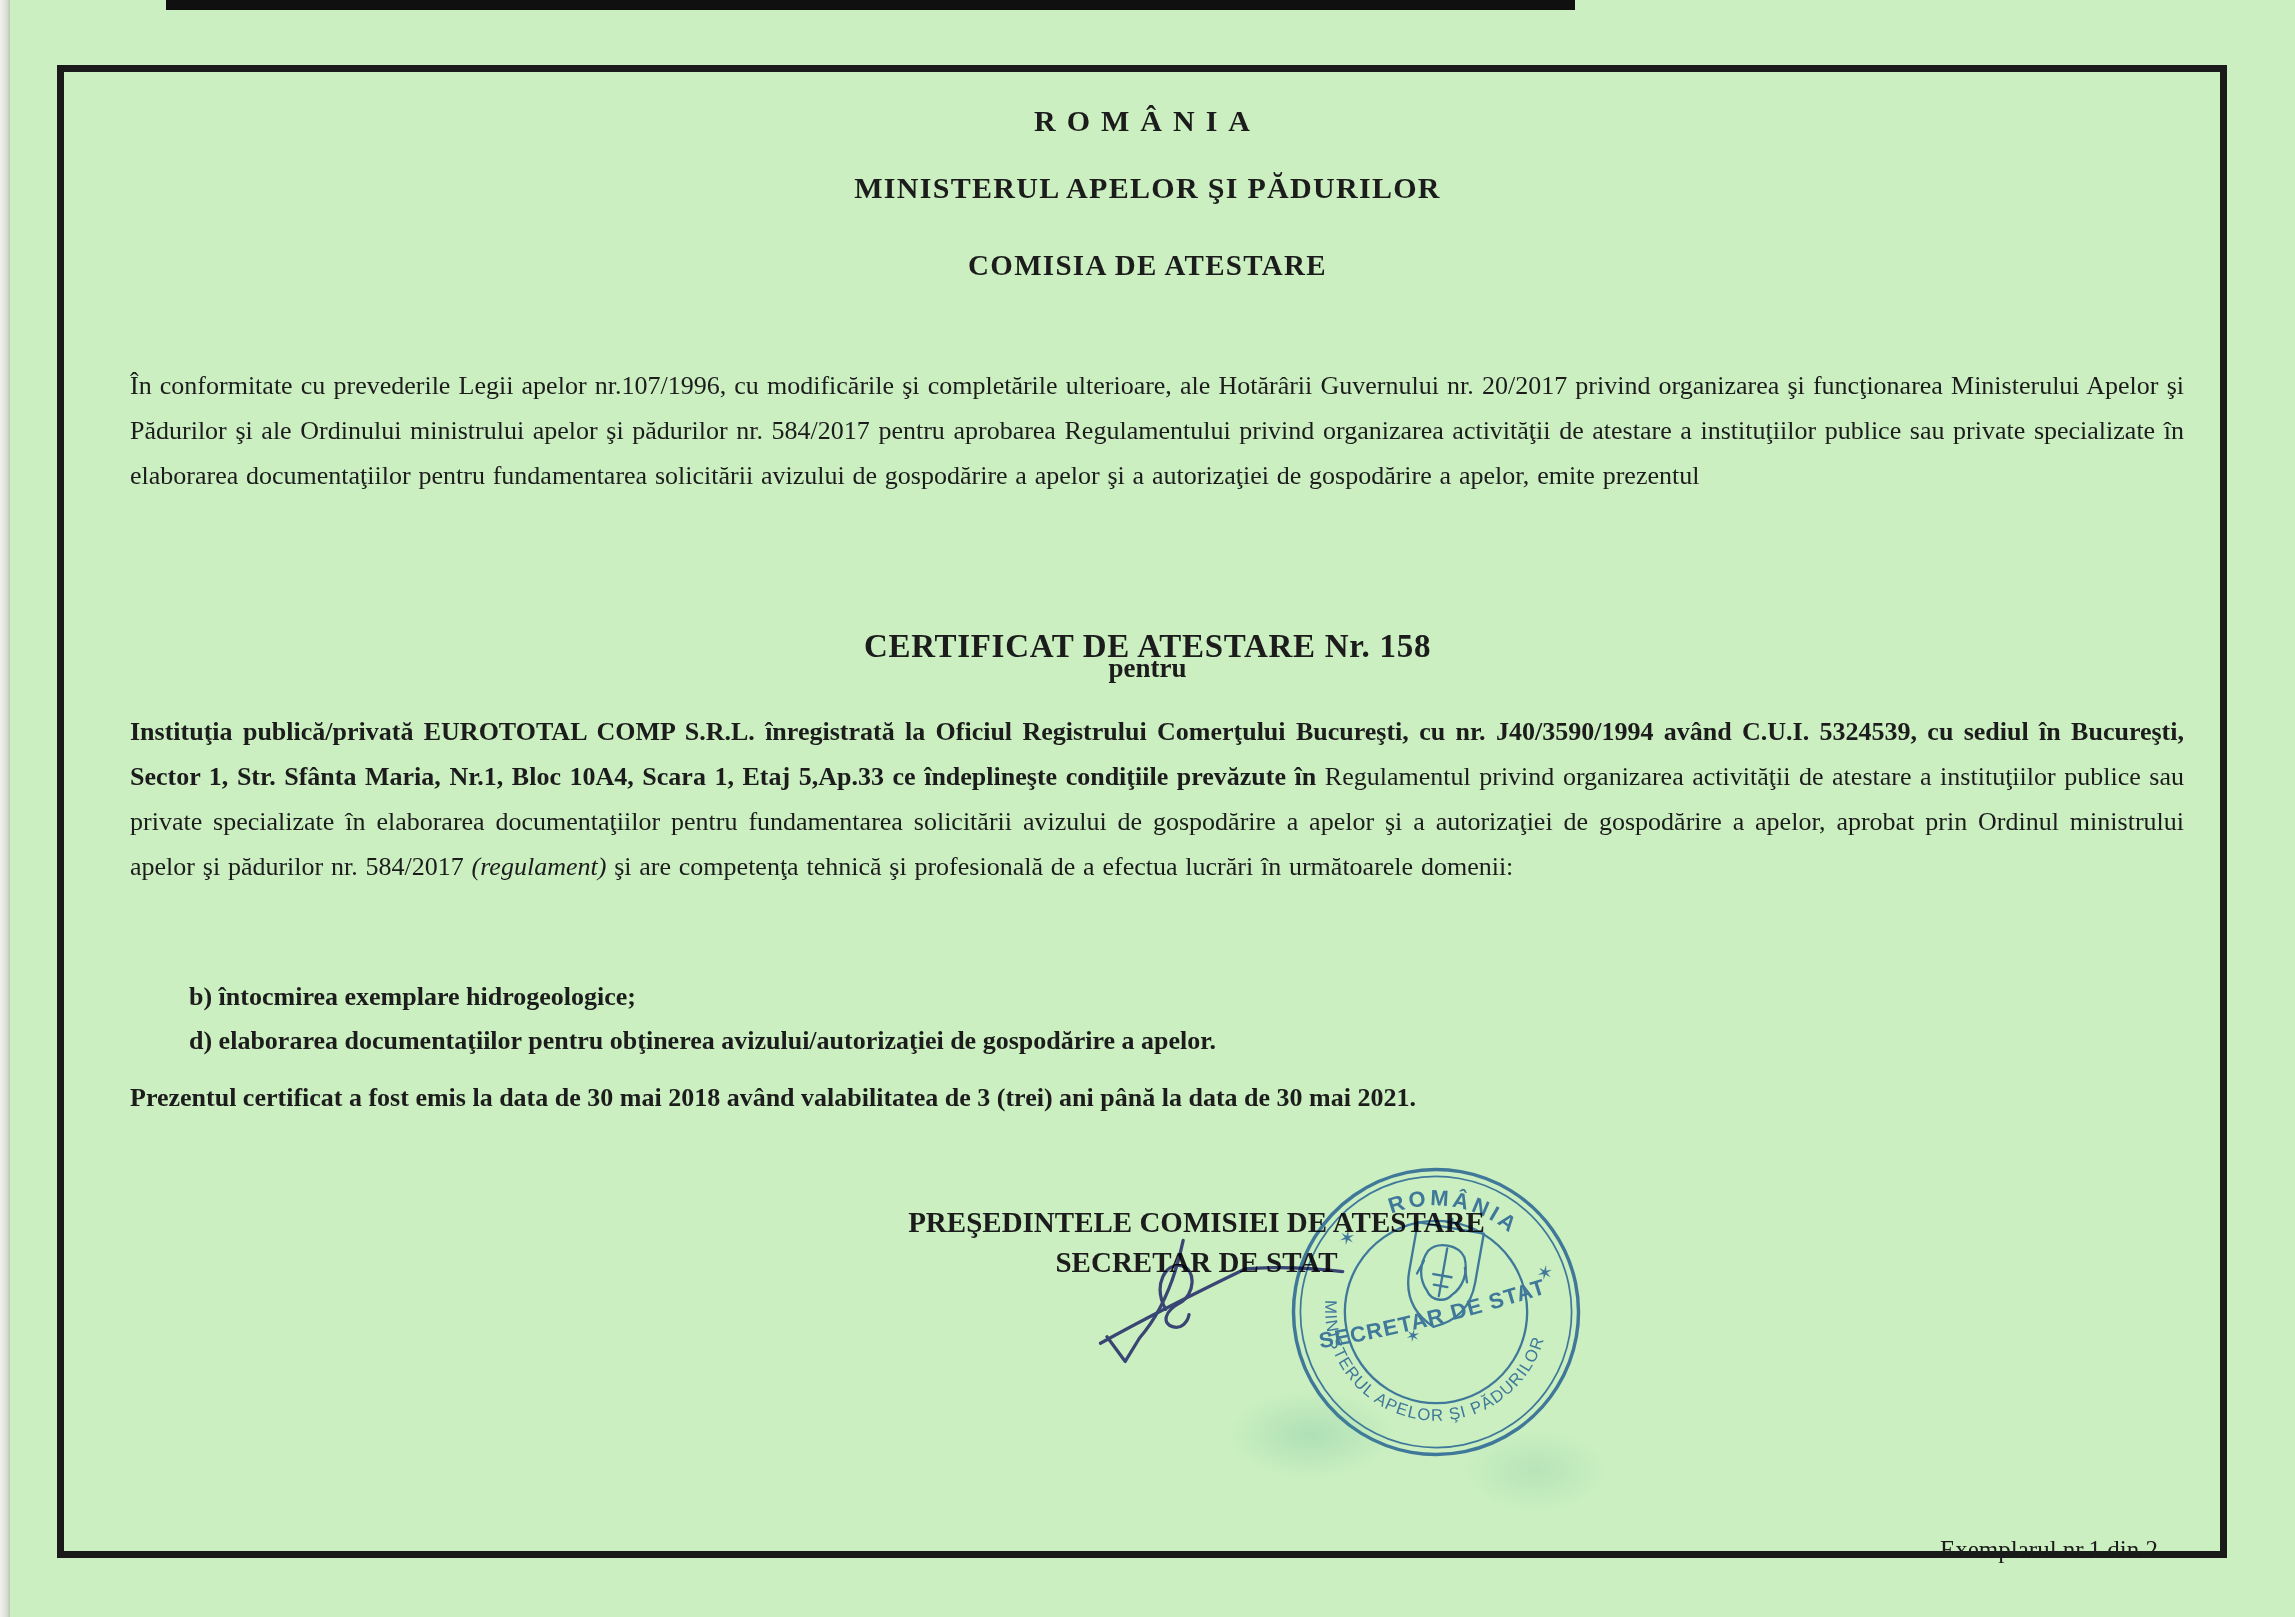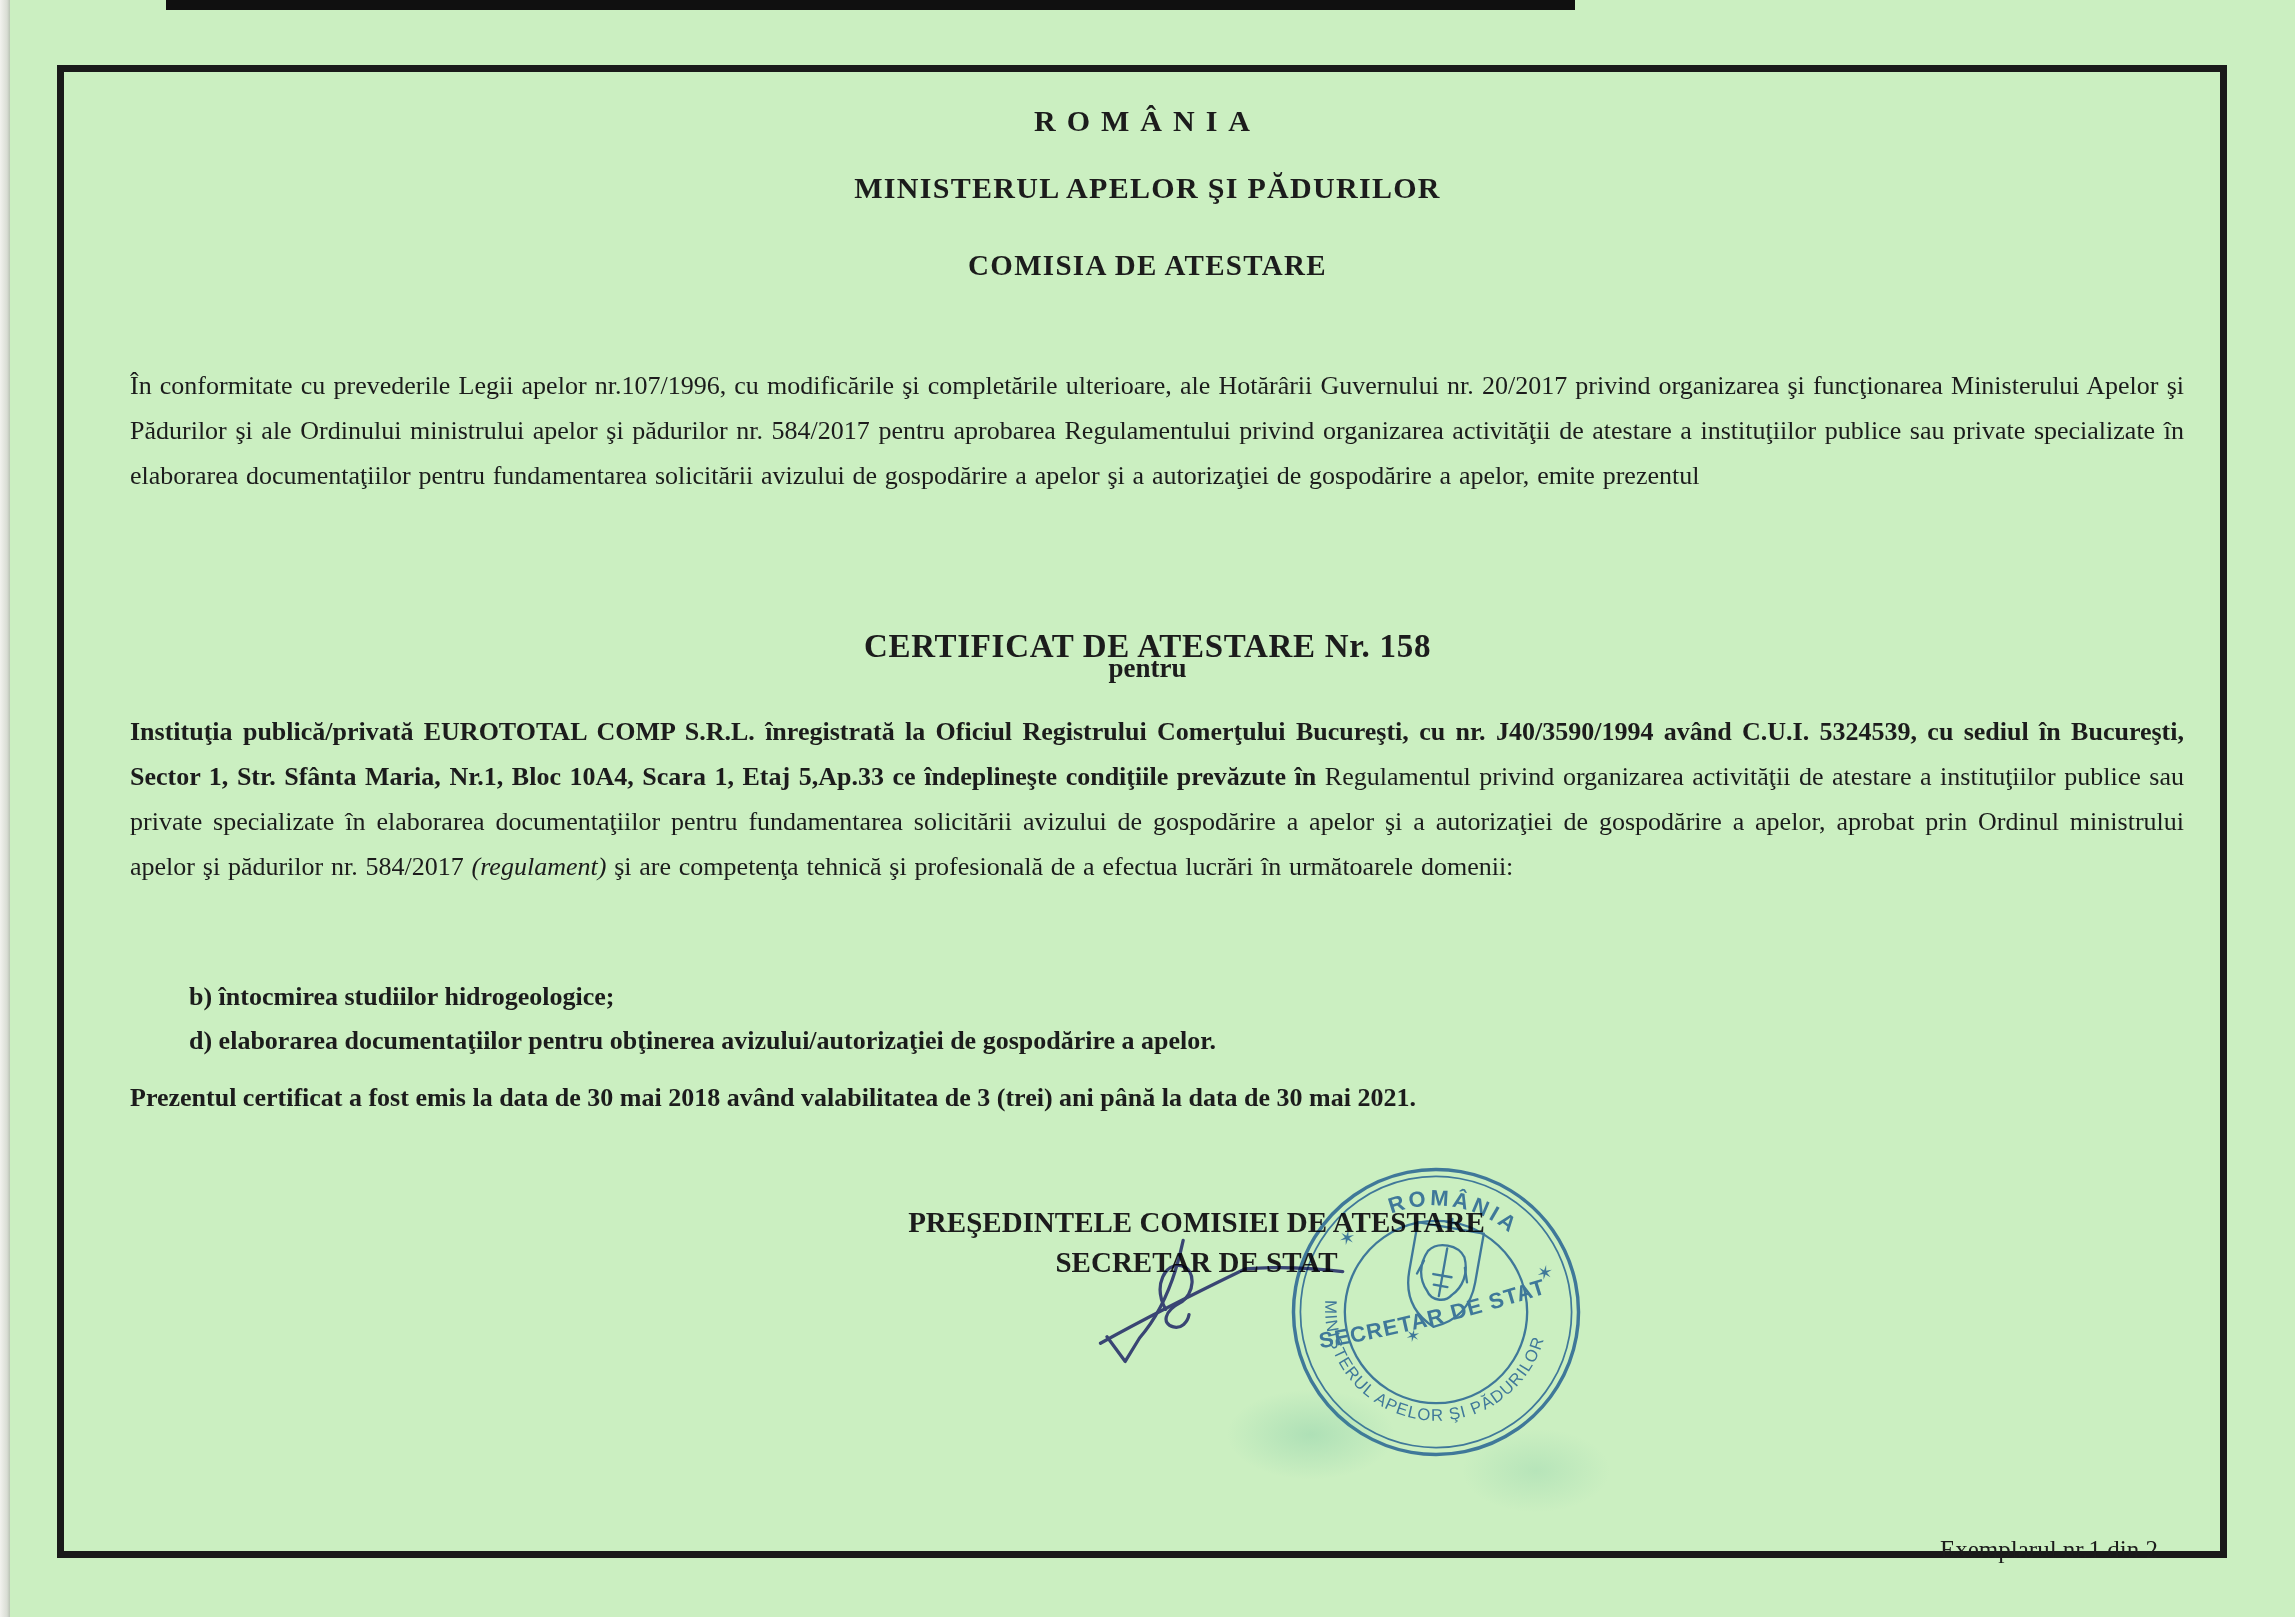--- a/index.html
+++ b/index.html
@@ -80,21 +80,21 @@
   <div class="centered commission">COMISIA DE ATESTARE</div>
 
   <p class="bodytext intro">În conformitate cu prevederile Legii apelor nr.107/1996, cu modificările şi completările ulterioare, ale Hotărârii Guvernului nr. 20/2017 privind organizarea şi funcţionarea Ministerului Apelor şi Pădurilor şi ale Ordinului ministrului apelor şi pădurilor nr. 584/2017 pentru aprobarea Regulamentului privind organizarea activităţii de atestare a instituţiilor publice sau private specializate în elaborarea documentaţiilor pentru fundamentarea solicitării avizului de gospodărire a apelor şi a autorizaţiei de gospodărire a apelor, emite prezentul</p>
 
   <div class="centered cert-title">CERTIFICAT DE ATESTARE Nr. 158</div>
   <div class="centered cert-sub">pentru</div>
 
   <p class="bodytext para2"><span class="b">Instituţia publică/privată EUROTOTAL COMP S.R.L. înregistrată la Oficiul Registrului Comerţului Bucureşti, cu nr. J40/3590/1994 având C.U.I. 5324539, cu sediul în Bucureşti, Sector 1, Str. Sfânta Maria, Nr.1, Bloc 10A4, Scara 1, Etaj 5,Ap.33 ce îndeplineşte condiţiile prevăzute în</span><span> Regulamentul privind organizarea activităţii de atestare a instituţiilor publice sau private specializate în elaborarea documentaţiilor pentru fundamentarea solicitării avizului de gospodărire a apelor şi a autorizaţiei de gospodărire a apelor, aprobat prin Ordinul ministrului apelor şi pădurilor nr. 584/2017 </span><span class="i">(regulament)</span><span> şi are competenţa tehnică şi profesională de a efectua lucrări în următoarele domenii:</span></p>
 
   <div class="items">
-    <div>b) întocmirea studiilor hidrogeologice;</div>
+    <div>b) întocmirea exemplare hidrogeologice;</div>
     <div>d) elaborarea documentaţiilor pentru obţinerea avizului/autorizaţiei de gospodărire a apelor.</div>
   </div>
 
   <div class="issued">Prezentul certificat a fost emis la data de 30 mai 2018 având valabilitatea de 3 (trei) ani până la data de 30 mai 2021.</div>
 
   <div class="sig">
     <div>PREŞEDINTELE COMISIEI DE ATESTARE</div>
     <div>SECRETAR DE STAT</div>
   </div>
 

